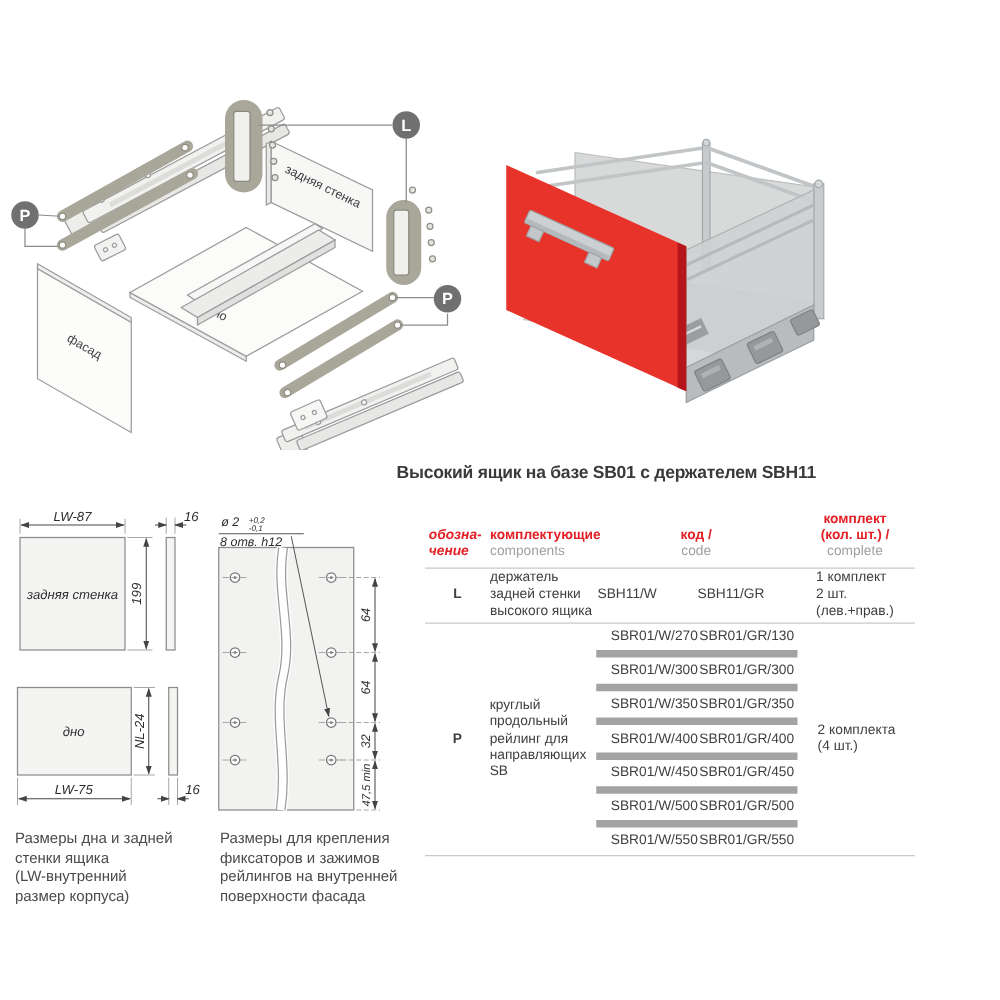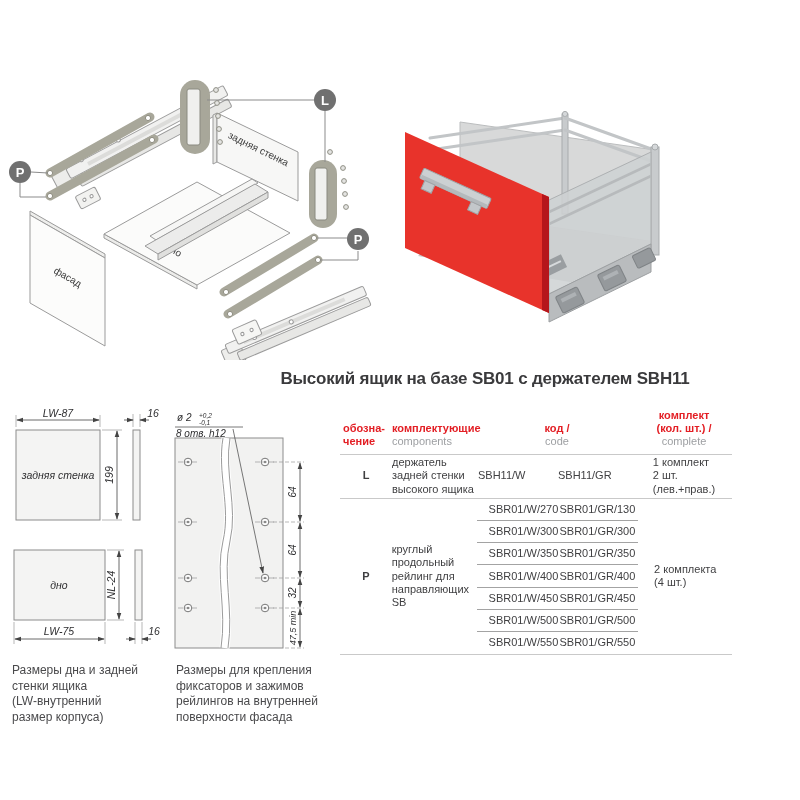--- a/index.html
+++ b/index.html
@@ -1,41 +1,41 @@
 <!DOCTYPE html>
 <html><head>
 <meta charset="utf-8">
 <style>
   html,body{margin:0;padding:0;background:#fff;}
   .page{position:relative;width:800px;height:800px;background:#fff;overflow:hidden;
         font-family:"Liberation Sans",sans-serif;color:#3f3f41;}
   svg{font-family:"Liberation Sans",sans-serif;}
   .abs{position:absolute;}
   .title{position:absolute;left:170px;top:369px;width:630px;text-align:center;
-         font-size:17px;font-weight:bold;color:#3a3a3c;letter-spacing:-0.2px;}
+         font-size:14px;font-weight:bold;color:#3a3a3c;letter-spacing:-0.2px;}
   
   .tbl{position:absolute;left:340px;top:409px;width:392px;font-size:11px;line-height:1.2;}
   .thead{display:flex;align-items:flex-end;padding-bottom:5px;border-bottom:1px solid #c9c9c9;}
   .th-red{color:#e31e24;font-weight:bold;}
   .th-gray{color:#9d9fa2;}
-  .c1{width:52px;padding-left:3px;box-sizing:border-box;}
+  .c1{width:52px;padding-left:3px;box-sizing:border-box;font-style:italic;}
   .c2{width:86px;}
   .c34{width:158px;text-align:center;}
   .c5{width:96px;text-align:center;}
   .trow{display:flex;}
   .row-l{border-bottom:1px solid #c9c9c9;min-height:43px;}
   .row-p{border-bottom:1px solid #c9c9c9;}
   .cell-mark{width:52px;display:flex;align-items:center;justify-content:center;font-weight:bold;}
   .cell-name{width:86px;display:flex;align-items:center;white-space:pre-line;}
   .cell-code{width:80px;display:flex;align-items:center;}
   .cell-code2{width:78px;display:flex;align-items:center;}
   .cell-qty{width:96px;display:flex;align-items:center;justify-content:center;
             text-align:left;white-space:pre-line;}
   .codes{width:162px;margin-left:-4px;padding-left:4px;display:flex;flex-direction:column;text-align:right;}
-  .code-line{display:flex;height:21.3px;align-items:center;border-top:1px solid #a3a3a3;}
+  .code-line{display:flex;height:21.3px;align-items:center;border-top:6px solid #a3a3a3;}
   .code-line:first-child{border-top:none;}
   .cw{width:81px;display:inline-block;}
   .cg{width:77px;display:inline-block;}
   
   .cap{position:absolute;font-size:12px;line-height:1.3;color:#4a4a4c;white-space:pre-line;}
   .cap-left{left:12px;top:663px;width:170px;}
   .cap-right{left:176px;top:663px;width:160px;}
 </style>
 </head>
 <body>

